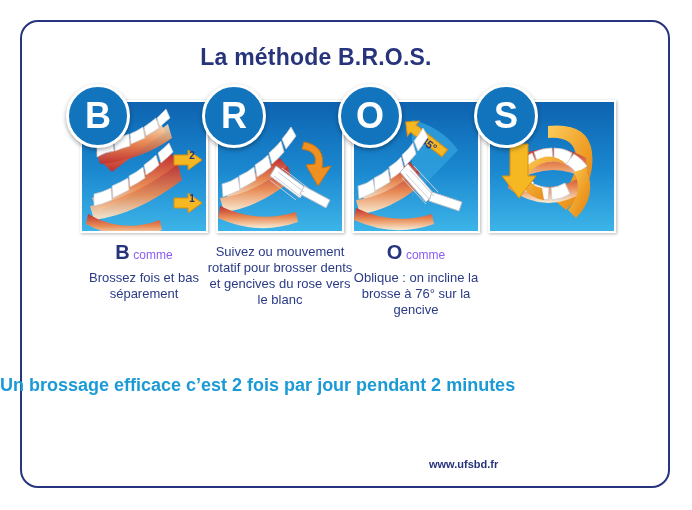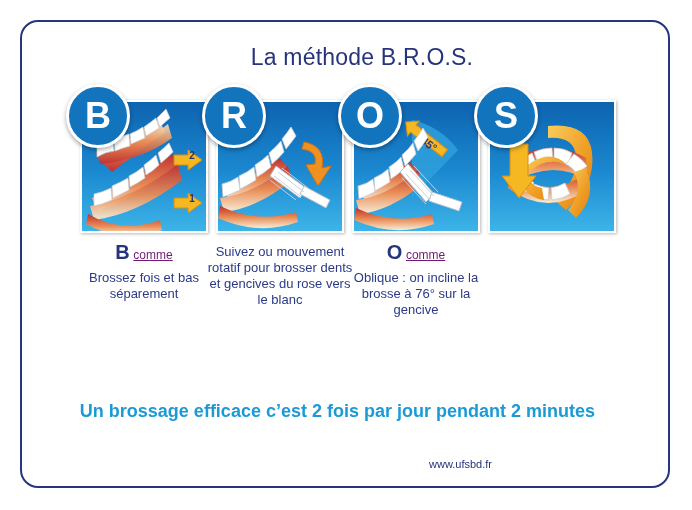--- a/index.html
+++ b/index.html
@@ -18,25 +18,24 @@
     position:absolute;left:20px;top:20px;
     width:650px;height:468px;
     border:2px solid #28347d;
     border-radius:18px;
     box-sizing:border-box;
     pointer-events:none;
   }
   .title{
     position:absolute;left:0;top:44px;width:632px;
     text-align:center;
-    font-size:23px;font-weight:normal;
+    font-size:23px;font-weight:bold;
     color:#27347c;
     letter-spacing:0.2px;
     font-family:"Liberation Sans", sans-serif;
-    padding-left:46px;
   }
 
   
   .panel{
     position:absolute;top:100px;width:128px;height:133px;
     border:2px solid #ffffff;
     box-sizing:border-box;
     background:linear-gradient(180deg,#0e63b0 0%,#1a87cf 52%,#3cb4e8 100%);
     box-shadow:1px 1px 3px rgba(0,0,0,.28);
     overflow:hidden;
@@ -73,33 +72,33 @@
   .c1{left:205px;}
   .c2{left:341px;}
   .c3{left:477px;}
   .cap .head{
     display:block;margin-bottom:7px;white-space:nowrap;
   }
   .cap .head b{
     font-size:20px;font-weight:bold;color:#27347c;
   }
   .cap .head i{
-    font-style:normal;font-size:12px;color:#701a75;text-decoration:underline;
+    font-style:normal;font-size:12px;color:#8b5cf6;
   }
   .cap .body{display:block;}
 
   .tagline{
-    position:absolute;left:0;top:401px;width:595px;text-align:right;
+    position:absolute;left:0;top:375px;width:595px;text-align:left;
     color:#1b9ad6;font-size:18px;font-weight:bold;
     font-family:"Liberation Sans", sans-serif;
   }
 
   .footer-url{
     position:absolute;left:429px;top:458px;
-    color:#27347c;font-size:11px;font-weight:normal;
+    color:#27347c;font-size:11px;font-weight:bold;
     font-family:"Liberation Sans", sans-serif;
   }
   .logo{
     position:absolute;left:520px;top:449px;width:124px;height:32px;
   }
   .logo .word{
     position:absolute;left:0;top:0;
     color:#27347c;font-size:25px;font-weight:bold;letter-spacing:-1px;
     font-family:"Liberation Sans", sans-serif;
   }

